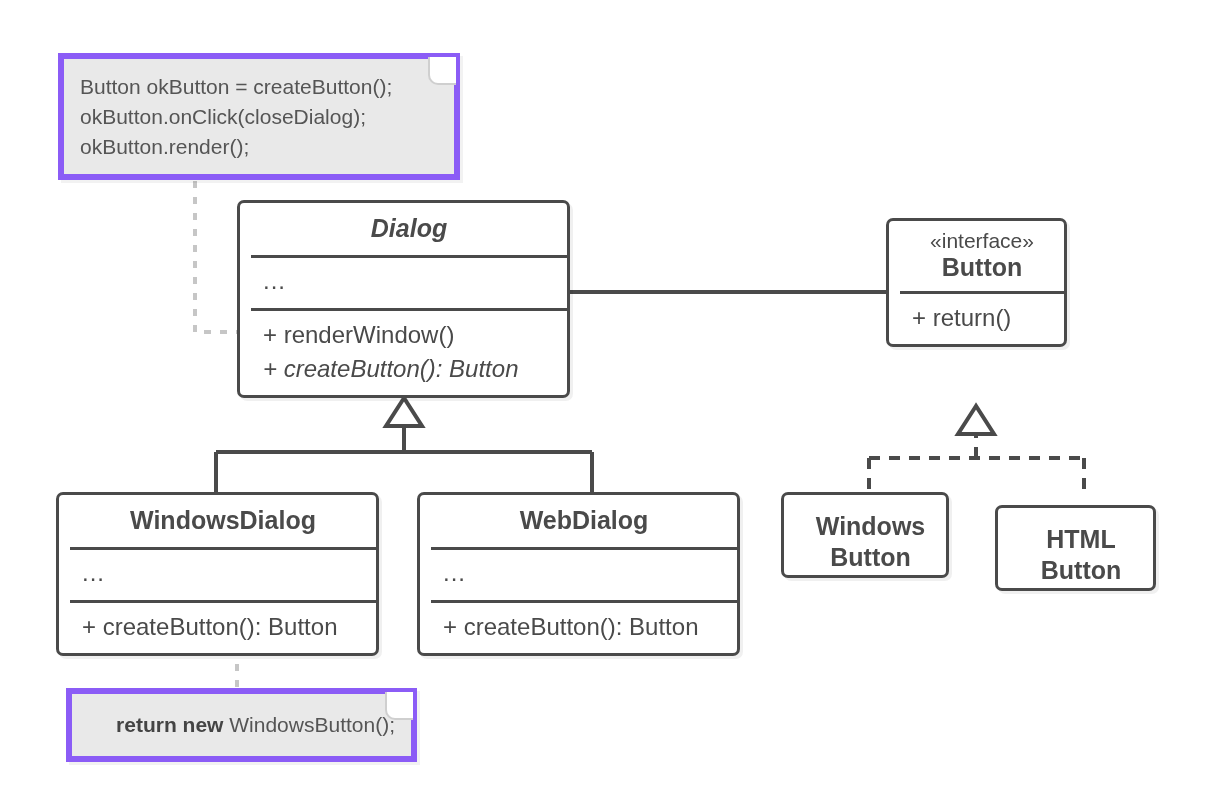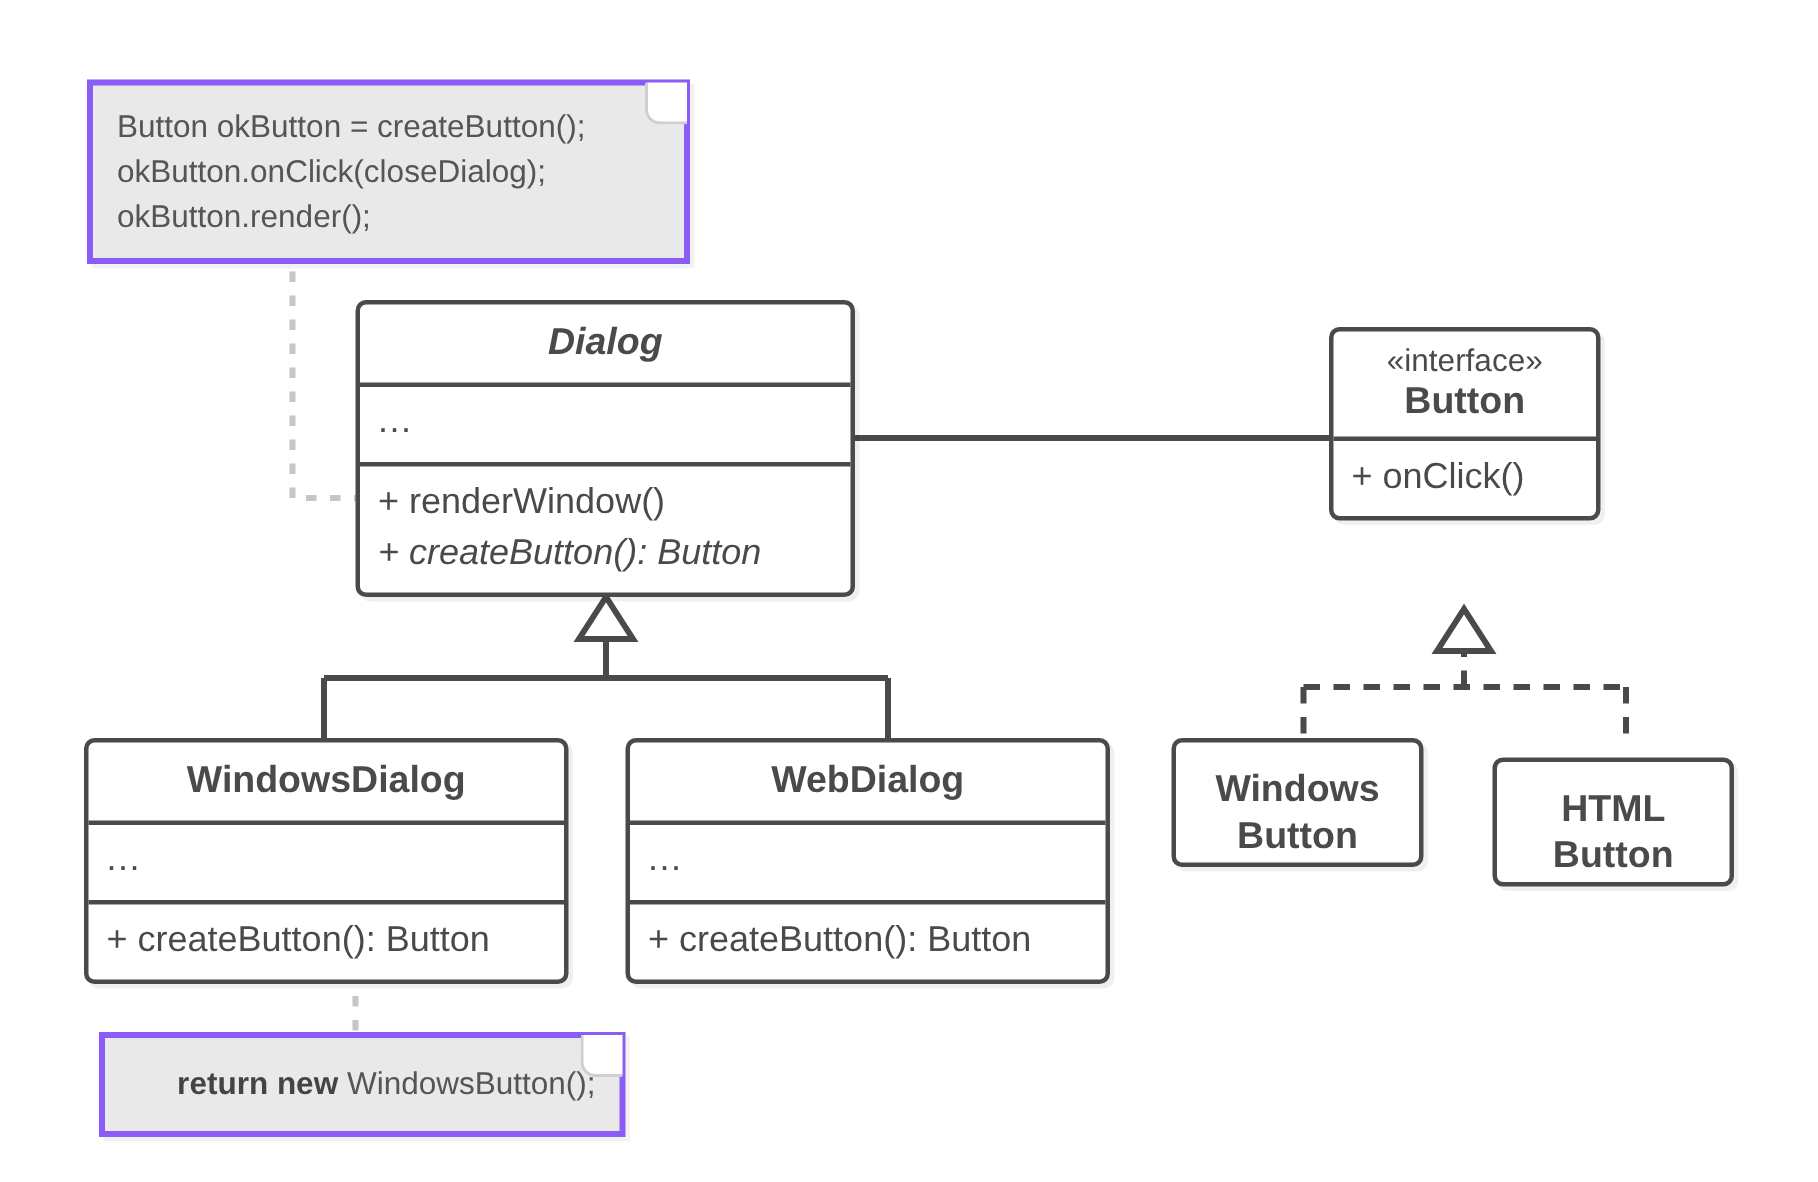--- a/index.html
+++ b/index.html
@@ -35,20 +35,21 @@
     background: #ffffff;
     border: 3px solid #4a4a4a;
     border-radius: 7px;
     box-shadow: 3px 3px 0 0 rgba(0,0,0,0.06);
     color: #4a4a4a;
   }
   .compartment {
     box-sizing: border-box;
     border-bottom: 3px solid #4a4a4a;
     padding: 8px 12px;
+    margin-left: 11px;
   }
   .compartment:last-child {
     border-bottom: none;
   }
   .cmp-title {
     text-align: center;
     font-size: 25px;
     font-weight: bold;
     line-height: 1.18;
     padding-top: 11px;
@@ -90,21 +91,21 @@
     font-weight: bold;
     line-height: 1.25;
     padding: 16px 10px;
   }
 
   
   .uml-note {
     position: absolute;
     box-sizing: border-box;
     background: #e9e9e9;
-    border: 4px solid #8b5cf6;
+    border: 6px solid #8b5cf6;
     color: #555555;
     font-size: 21px;
     line-height: 1.42;
     padding: 13px 16px 13px 16px;
     box-shadow: 3px 3px 0 0 rgba(0,0,0,0.05);
   }
   .uml-note .fold {
     position: absolute;
     top: -2px;
     right: -2px;
@@ -177,21 +178,21 @@
       <div class="member italic">+ createButton(): Button</div>
     </div>
   </div>
 
   <div class="uml-box" style="left:886px; top:218px; width:181px;">
     <div class="compartment cmp-title" style="padding-top:8px; padding-bottom:8px;">
       <span class="stereotype">«interface»</span>
       <span>Button</span>
     </div>
     <div class="compartment cmp-methods">
-      <div class="member">+ onClick()</div>
+      <div class="member">+ return()</div>
     </div>
   </div>
 
   <div class="uml-box" style="left:56px; top:492px; width:323px;">
     <div class="compartment cmp-title">WindowsDialog</div>
     <div class="compartment cmp-attrs">
       <div class="member">...</div>
     </div>
     <div class="compartment cmp-methods">
       <div class="member">+ createButton(): Button</div>

